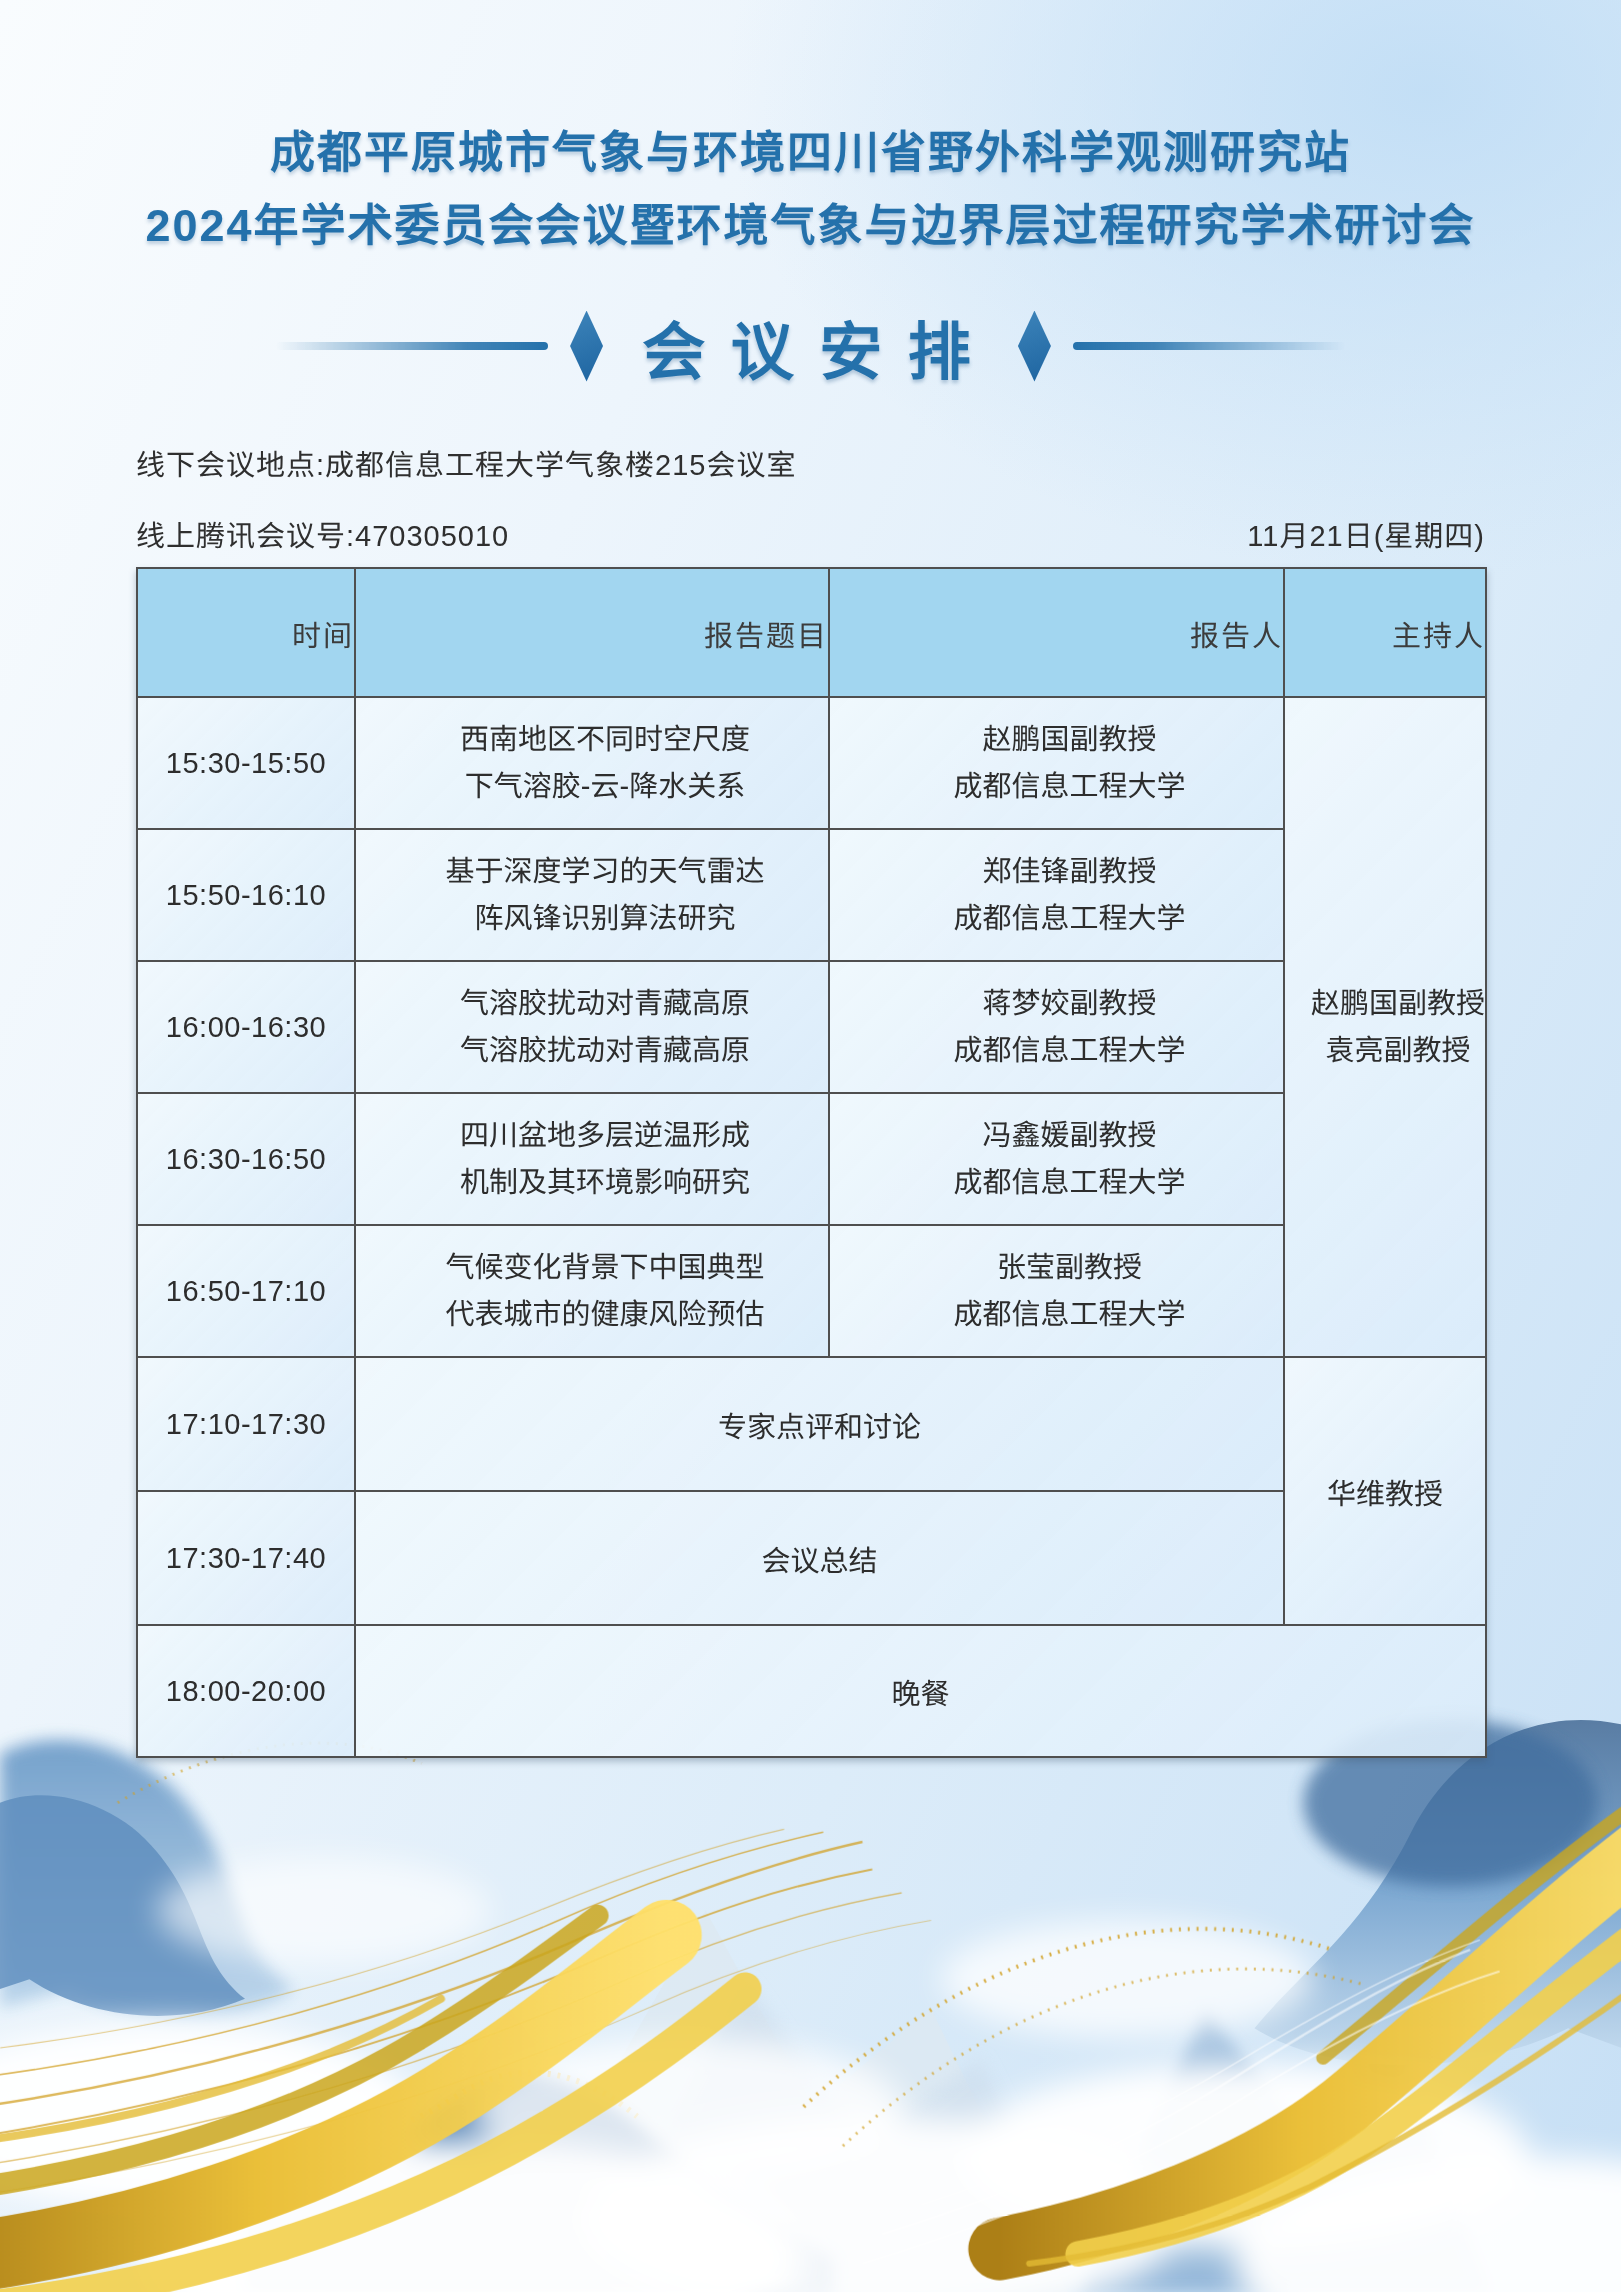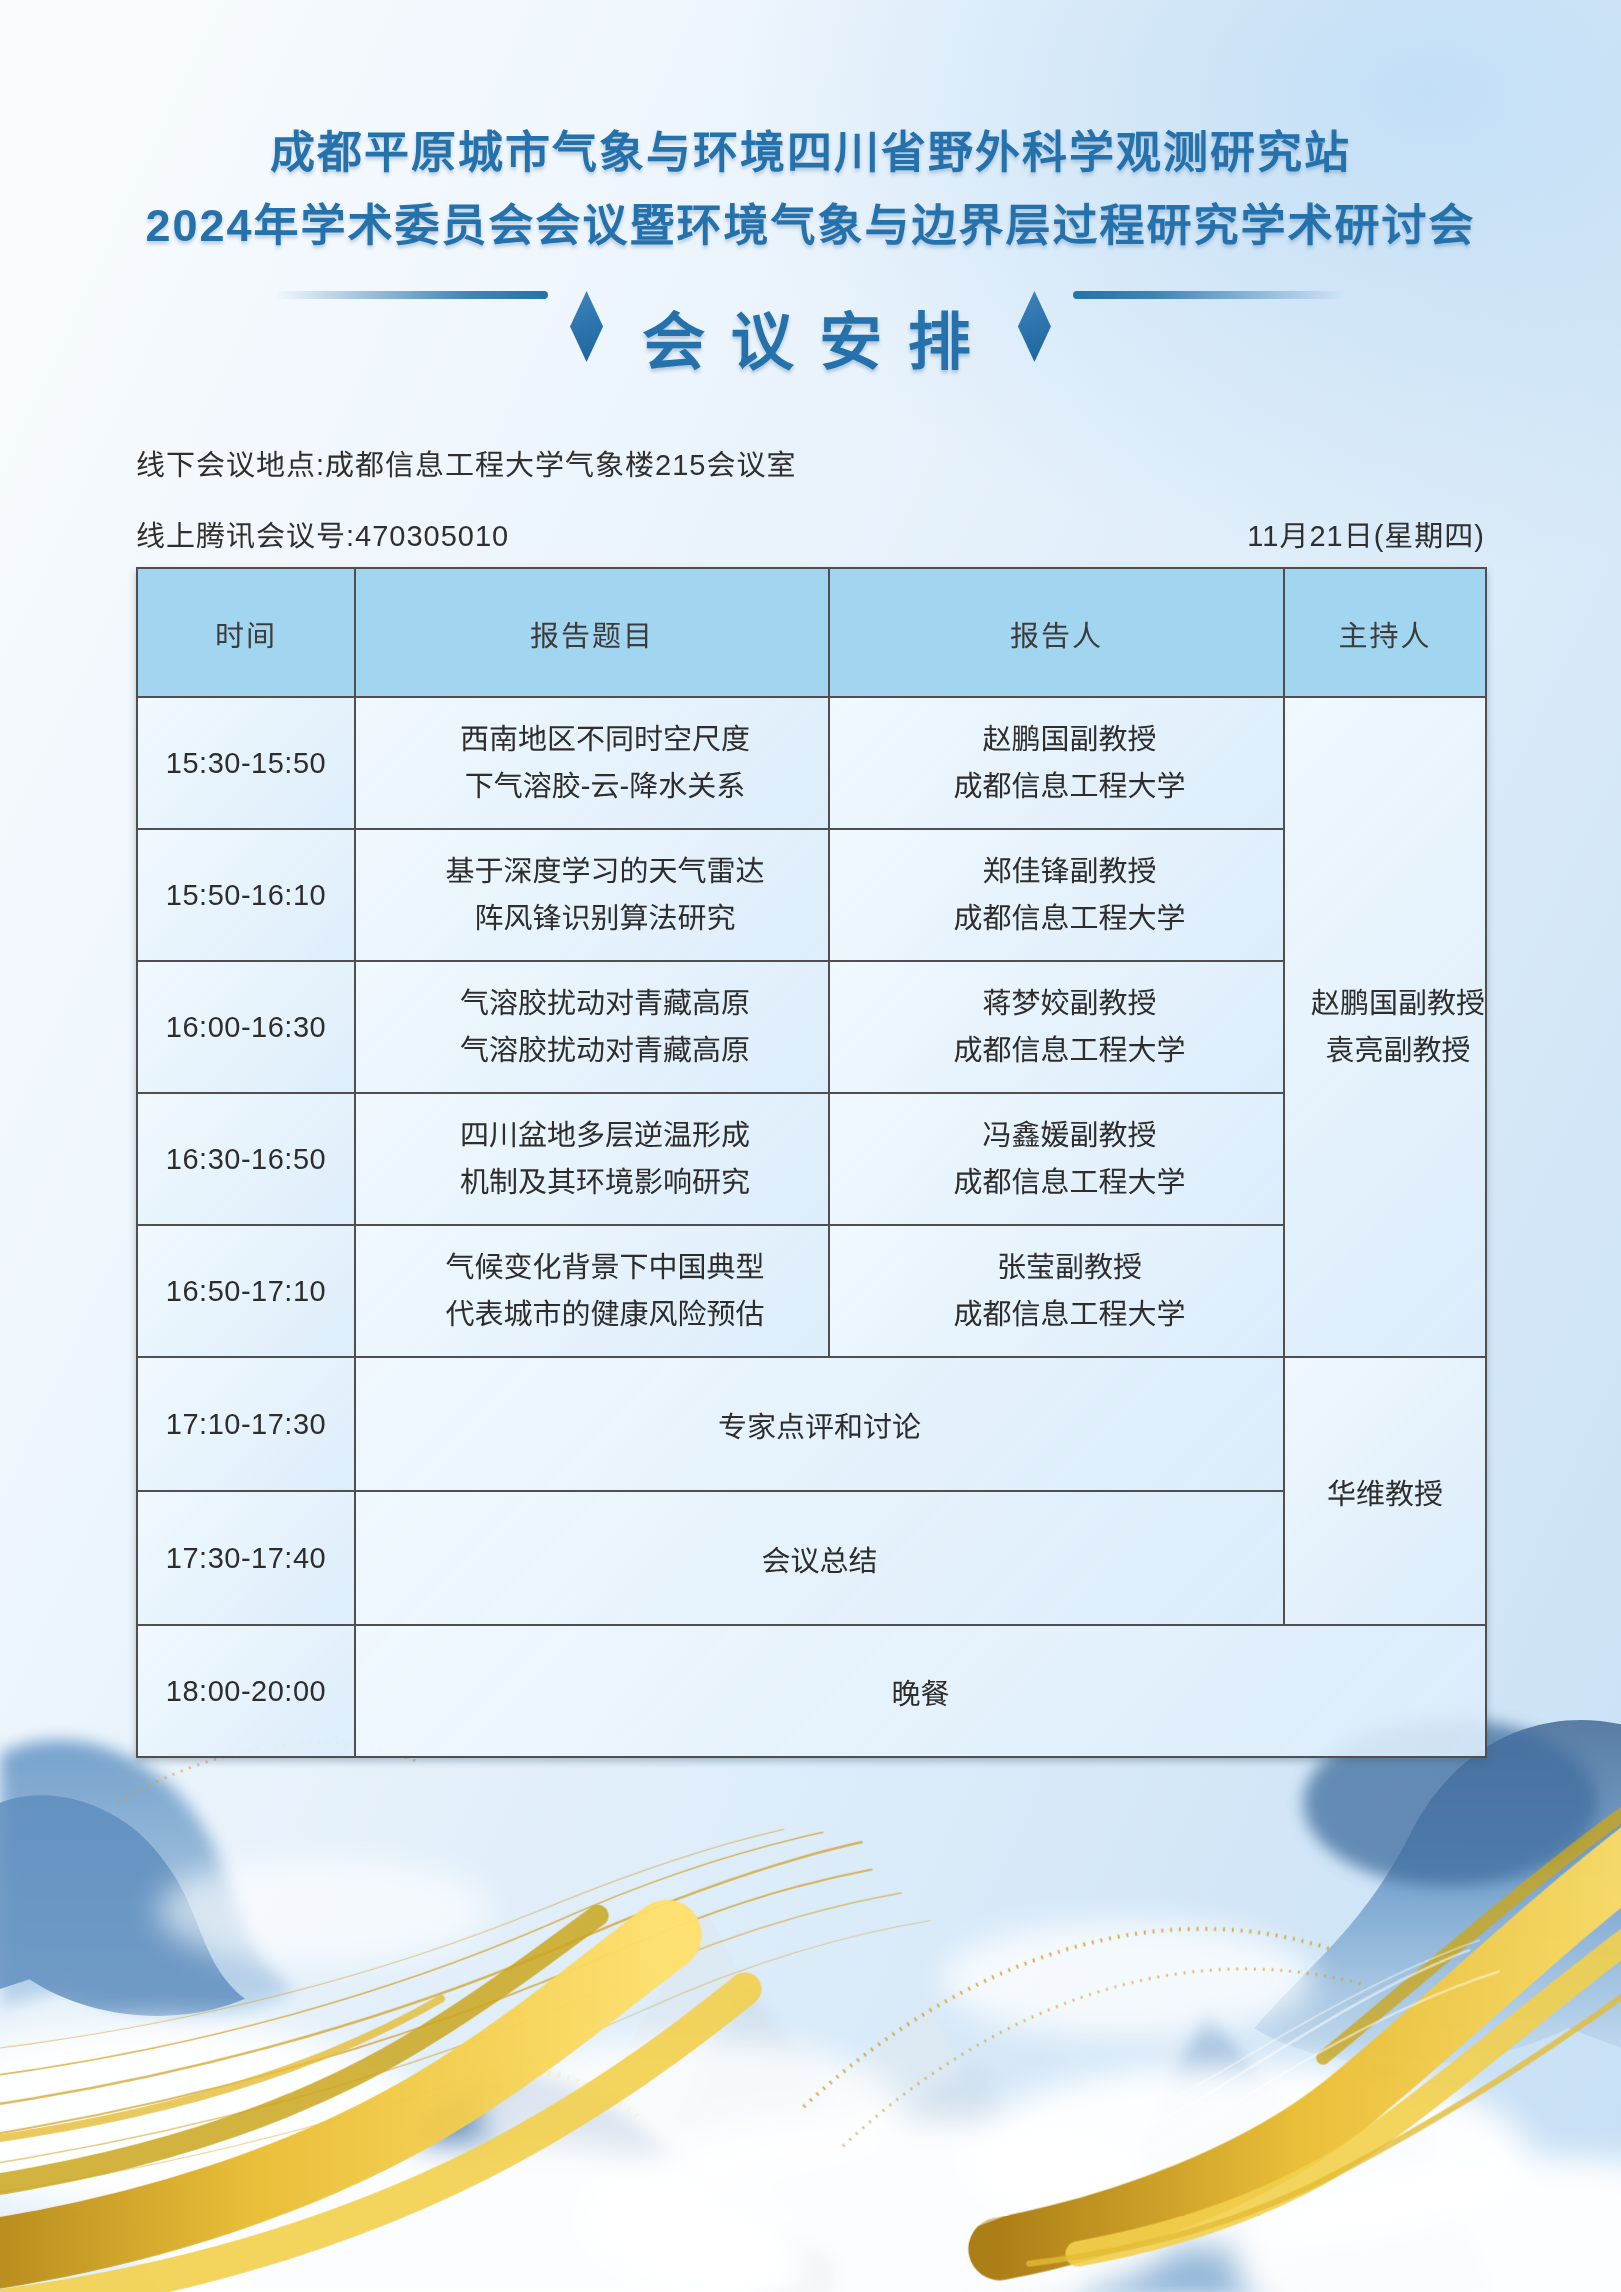--- a/index.html
+++ b/index.html
@@ -19,21 +19,21 @@
     background:
       radial-gradient(1274px 882px at 88% 4%, rgba(190,220,245,.85) 0%, rgba(190,220,245,0) 55%),
       linear-gradient(115deg,#f9fcfe 0%,#edf5fc 30%,#dcecf9 62%,#c6dff5 100%);
   }
   .artwork{position:absolute;left:0;bottom:0;width:1621px;height:608px;z-index:1;}
   .content{position:relative;z-index:2;width:1349px;margin:0 auto;padding-top:116px;}
 
   .title{ text-align:center; color:var(--accent); font-weight:700; font-size:45px; line-height:73px;
     letter-spacing:2px; text-shadow:0 2.9px 3.9px rgba(25,80,130,.25);}
 
-  .banner{margin-top:29px;height:110px;display:flex;align-items:flex-start;justify-content:center;}
+  .banner{margin-top:29px;height:110px;display:flex;align-items:center;justify-content:center;}
   .bline{width:272px;height:7.8px;border-radius:3.9px;}
   .bline.left{background:linear-gradient(90deg,rgba(36,113,171,0) 0%,rgba(36,113,171,.85) 70%,var(--accent) 100%);}
   .bline.right{background:linear-gradient(270deg,rgba(36,113,171,0) 0%,rgba(36,113,171,.85) 70%,var(--accent) 100%);}
   .diamond{width:33px;height:71px;margin:0 21.6px;
     background:linear-gradient(160deg,#3d84ba,var(--accent-deep));
     clip-path:polygon(50% 0,100% 50%,50% 100%,0 50%);}
   .banner-text{font-size:63px;font-weight:700;color:var(--accent);letter-spacing:25.5px;text-indent:25.5px;
     margin-left:-7.8px;text-shadow:0 2.9px 3.9px rgba(25,80,130,.28);}
 
   .meta{margin-top:43px;color:#2f2f2f;font-size:29px;}
@@ -43,21 +43,21 @@
   table.schedule{margin-top:13.7px;border-collapse:collapse;table-layout:fixed;width:1349px;
     box-shadow:0 3.9px 6.9px rgba(60,85,110,.35);}
   table.schedule col.c-time{width:218px;}
   table.schedule col.c-title{width:474px;}
   table.schedule col.c-speaker{width:455px;}
   table.schedule col.c-host{width:202px;}
   table.schedule th,table.schedule td{
     border:2px solid var(--border);text-align:center;vertical-align:middle;
     font-size:29px;color:var(--ink);}
   table.schedule thead tr{height:129px;}
-  table.schedule th{background:var(--header-bg);font-weight:400;color:#3c3c3c;letter-spacing:2px;}
+  table.schedule th{background:var(--header-bg);font-weight:400;color:#3c3c3c;letter-spacing:2px;text-align:right;}
   table.schedule td{background:linear-gradient(135deg,rgba(240,248,253,.96),rgba(219,236,250,.9));}
   tr.row{height:132px;}
   tr.row-mid{height:134px;}
   .cell-2l div{line-height:47px;margin-left:26px;}
   .time{color:#1c1c1c;letter-spacing:0.5px;}
 </style>
 </head>
 <body>
 
 <div class="page">

